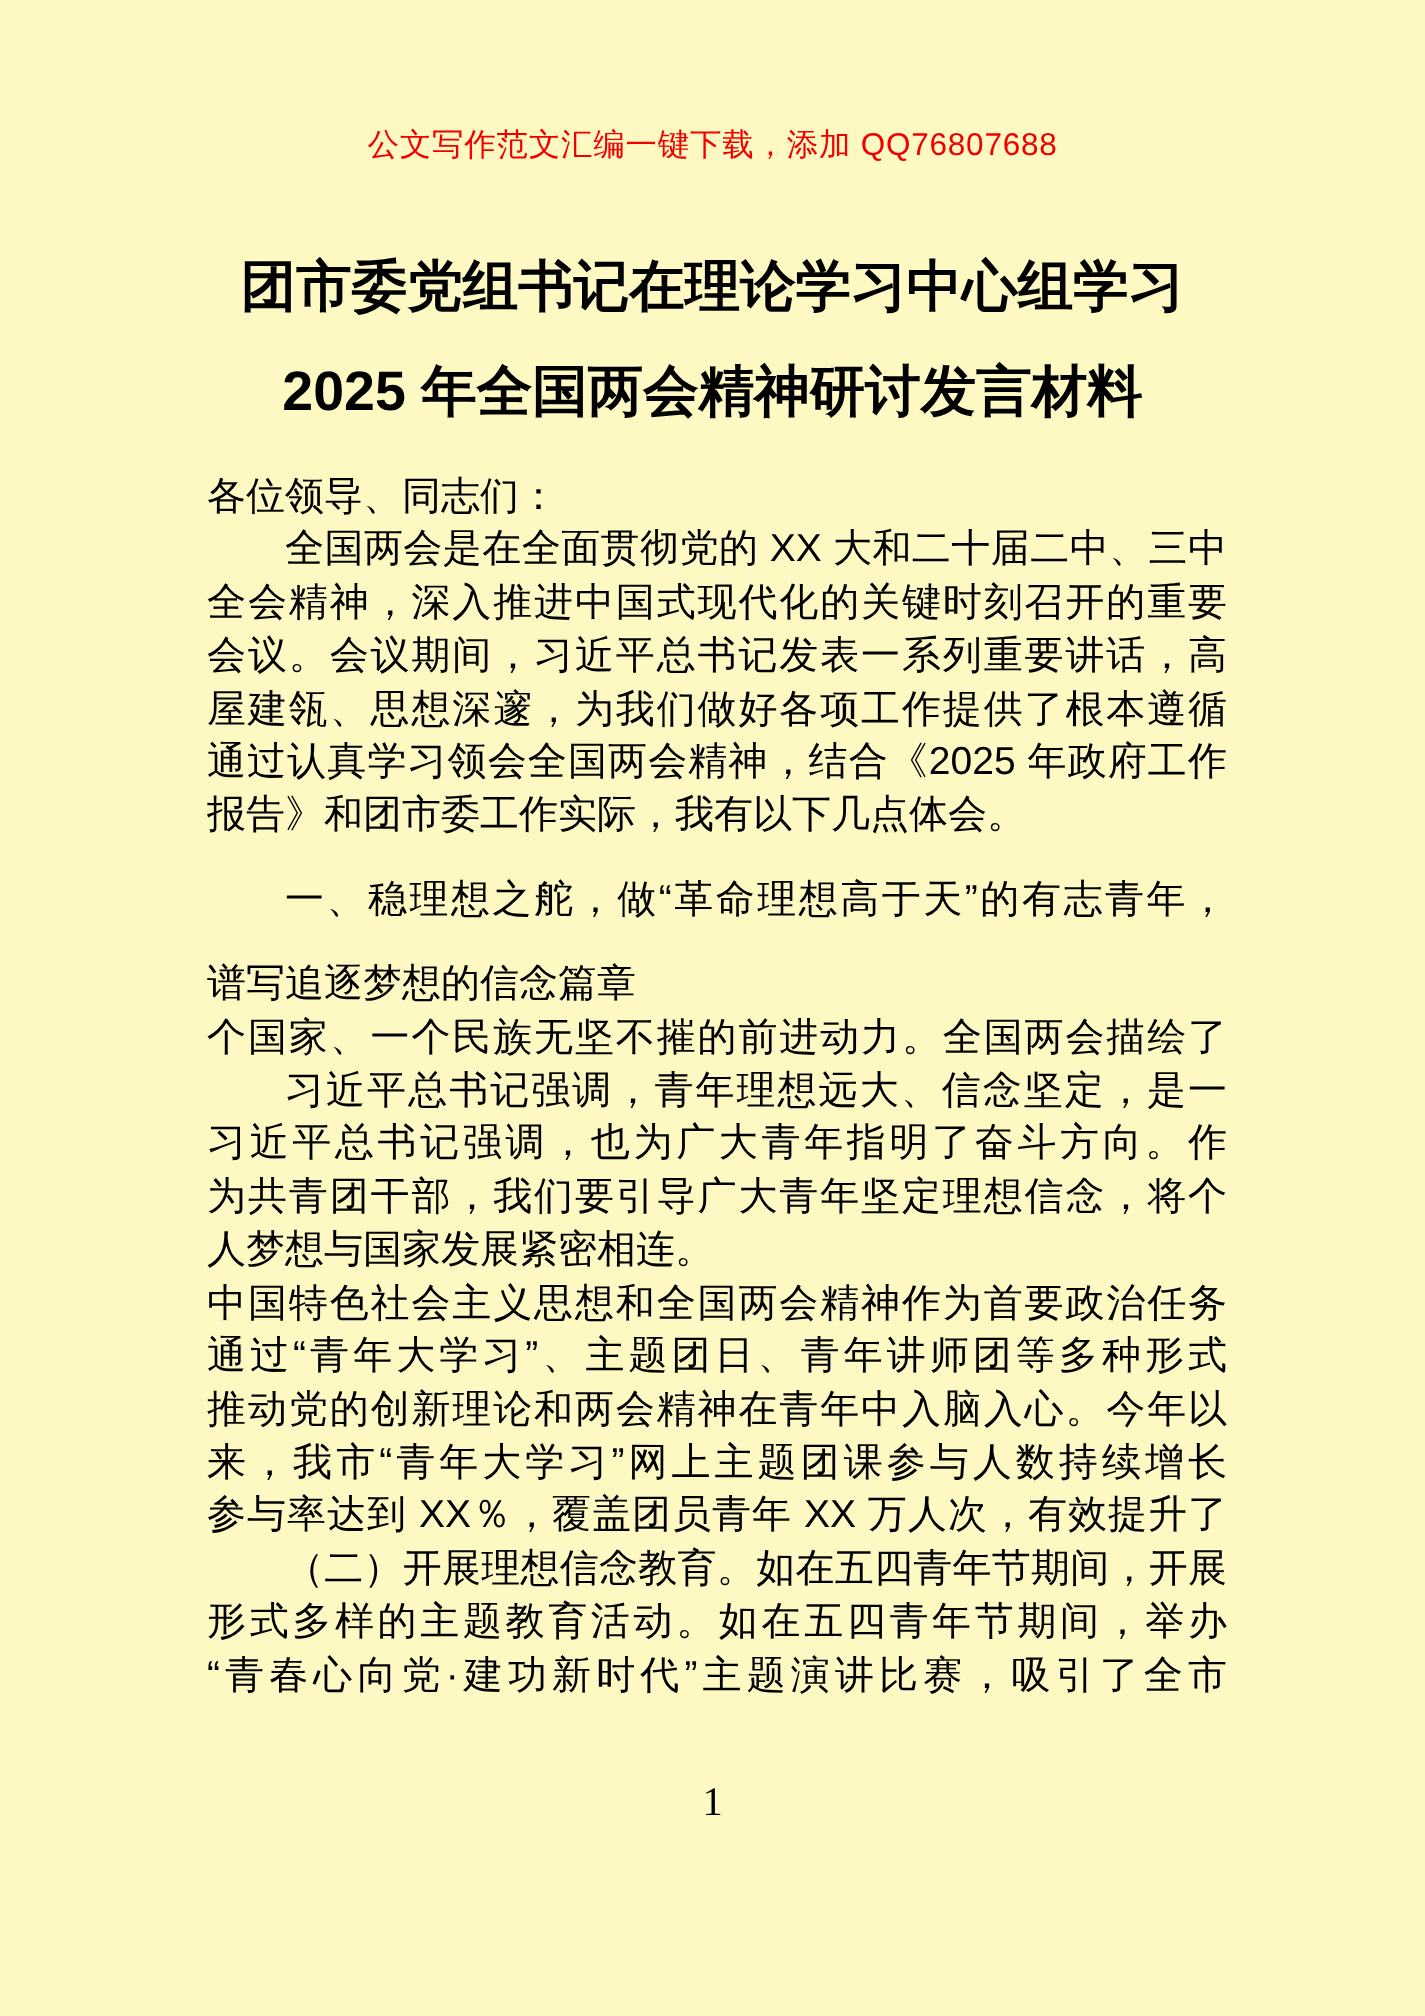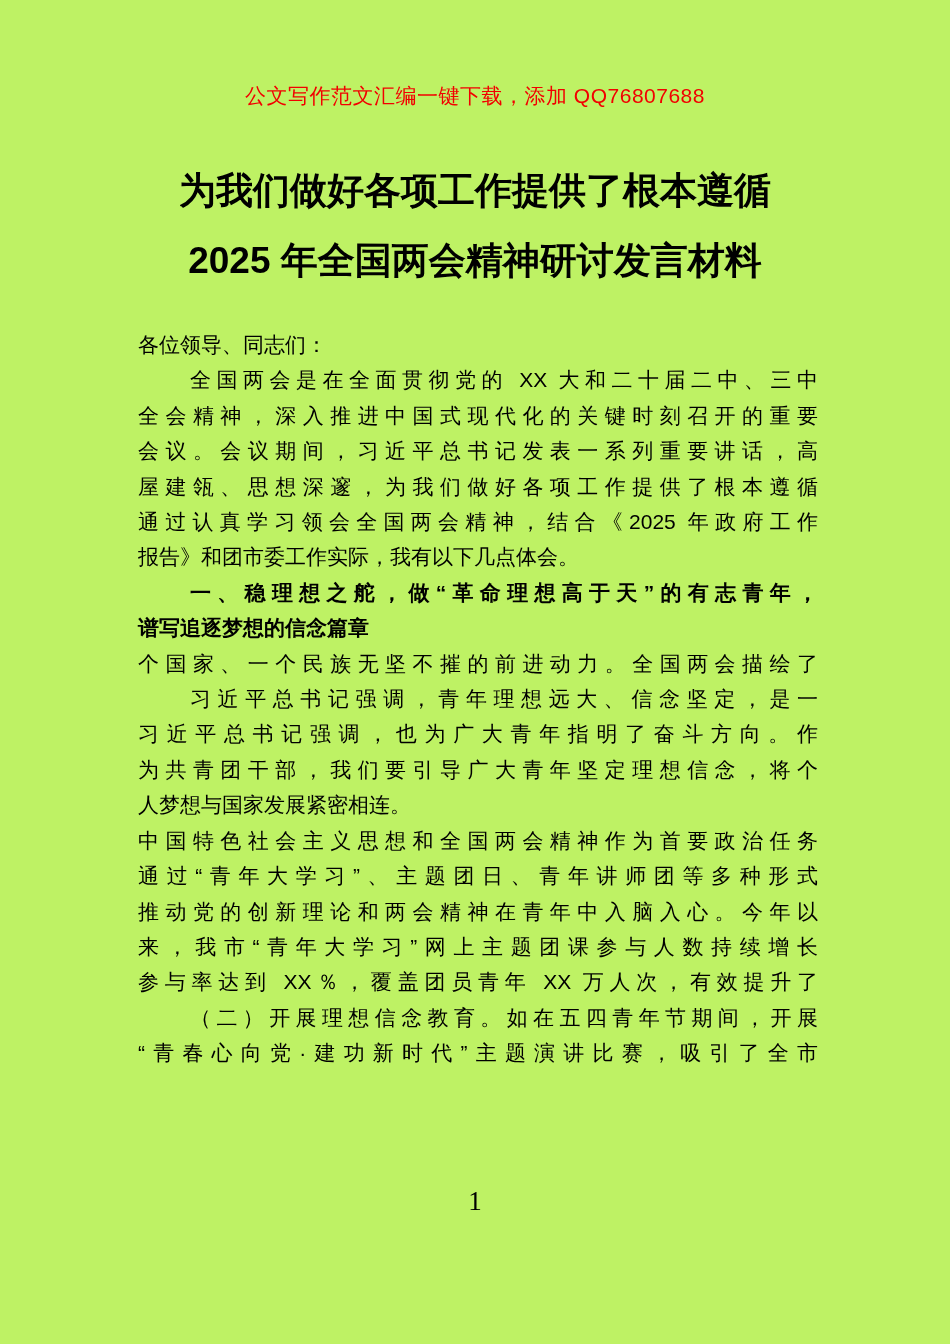--- a/index.html
+++ b/index.html
@@ -4,21 +4,21 @@
 <style>
   html, body {
     margin: 0;
     padding: 0;
     background: #ffffff;
   }
   .page {
     position: relative;
     width: 950px;
     height: 1344px;
-    background: #bef264;
+    background: #fef9c3;
     overflow: hidden;
     color: #000000;
     font-family: "Liberation Sans", sans-serif;
   }
   .header-note {
     position: absolute;
     top: 82px;
     left: 0;
     right: 0;
     text-align: center;
@@ -35,59 +35,60 @@
     font-weight: 700;
     font-size: 37px;
   }
   .title-line {
     height: 70px;
     line-height: 70px;
     white-space: nowrap;
   }
   .body-block {
     position: absolute;
-    top: 327px;
+    top: 313px;
     left: 138px;
     width: 680px;
-    font-size: 21px;
+    font-size: 26px;
     line-height: 35.4px;
   }
   .line {
     min-height: 35.4px;
     text-align: left;
   }
   .line.justify {
     text-align: justify;
     text-align-last: justify;
   }
   .line.indent {
     text-indent: 52px;
   }
   .line.bold {
-    font-weight: 700;
+    font-weight: 400;
+    margin-top: 21px;
   }
   .page-footer {
     position: absolute;
     top: 1186px;
     left: 0;
     right: 0;
     text-align: center;
     font-size: 27px;
     font-family: "Liberation Serif", serif;
   }
 </style>
 </head>
 <body>
 
 <div class="page">
 
   <div class="header-note" style="color: rgb(242, 0, 0);">公文写作范文汇编一键下载，添加 QQ76807688</div>
 
   <div class="title-block">
-    <div class="title-line">为我们做好各项工作提供了根本遵循</div>
+    <div class="title-line">团市委党组书记在理论学习中心组学习</div>
     <div class="title-line">2025 年全国两会精神研讨发言材料</div>
   </div>
 
   <div class="body-block">
       <div class="line">各位领导、同志们：</div>
       <div class="line justify indent">全国两会是在全面贯彻党的 XX 大和二十届二中、三中</div>
       <div class="line justify">全会精神，深入推进中国式现代化的关键时刻召开的重要</div>
       <div class="line justify">会议。会议期间，习近平总书记发表一系列重要讲话，高</div>
       <div class="line justify">屋建瓴、思想深邃，为我们做好各项工作提供了根本遵循</div>
       <div class="line justify">通过认真学习领会全国两会精神，结合《2025 年政府工作</div>
@@ -98,18 +99,19 @@
       <div class="line justify indent">习近平总书记强调，青年理想远大、信念坚定，是一</div>
       <div class="line justify">习近平总书记强调，也为广大青年指明了奋斗方向。作</div>
       <div class="line justify">为共青团干部，我们要引导广大青年坚定理想信念，将个</div>
       <div class="line">人梦想与国家发展紧密相连。</div>
       <div class="line justify">中国特色社会主义思想和全国两会精神作为首要政治任务</div>
       <div class="line justify">通过“青年大学习”、主题团日、青年讲师团等多种形式</div>
       <div class="line justify">推动党的创新理论和两会精神在青年中入脑入心。今年以</div>
       <div class="line justify">来，我市“青年大学习”网上主题团课参与人数持续增长</div>
       <div class="line justify">参与率达到 XX％，覆盖团员青年 XX 万人次，有效提升了</div>
       <div class="line justify indent">（二）开展理想信念教育。如在五四青年节期间，开展</div>
+      <div class="line justify">形式多样的主题教育活动。如在五四青年节期间，举办</div>
       <div class="line justify">“青春心向党·建功新时代”主题演讲比赛，吸引了全市</div>
     </div>
 
   <div class="page-footer">1</div>
 
 </div>
 
 </body></html>

